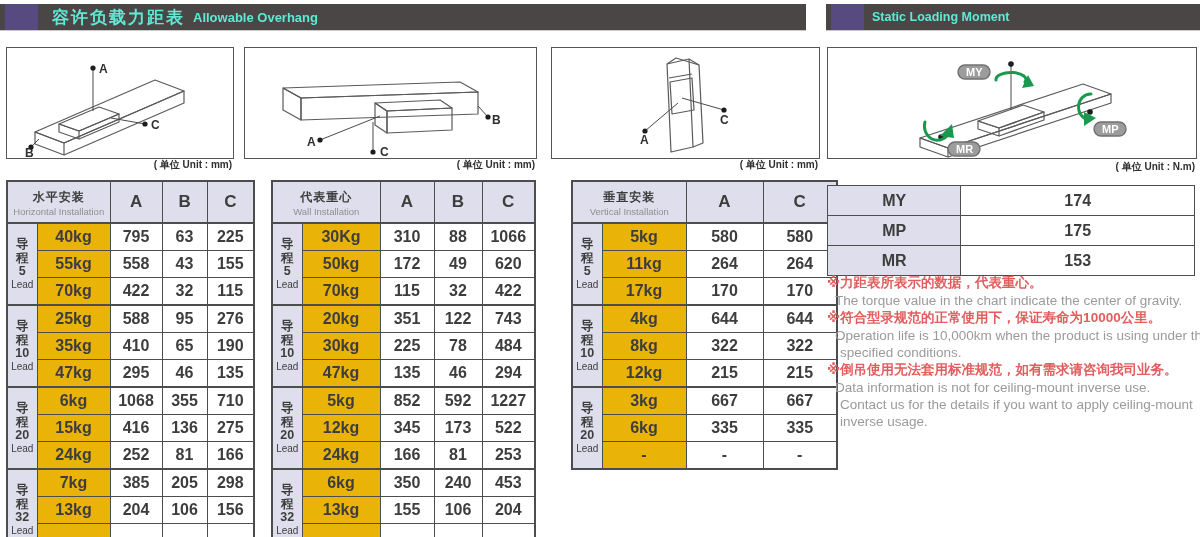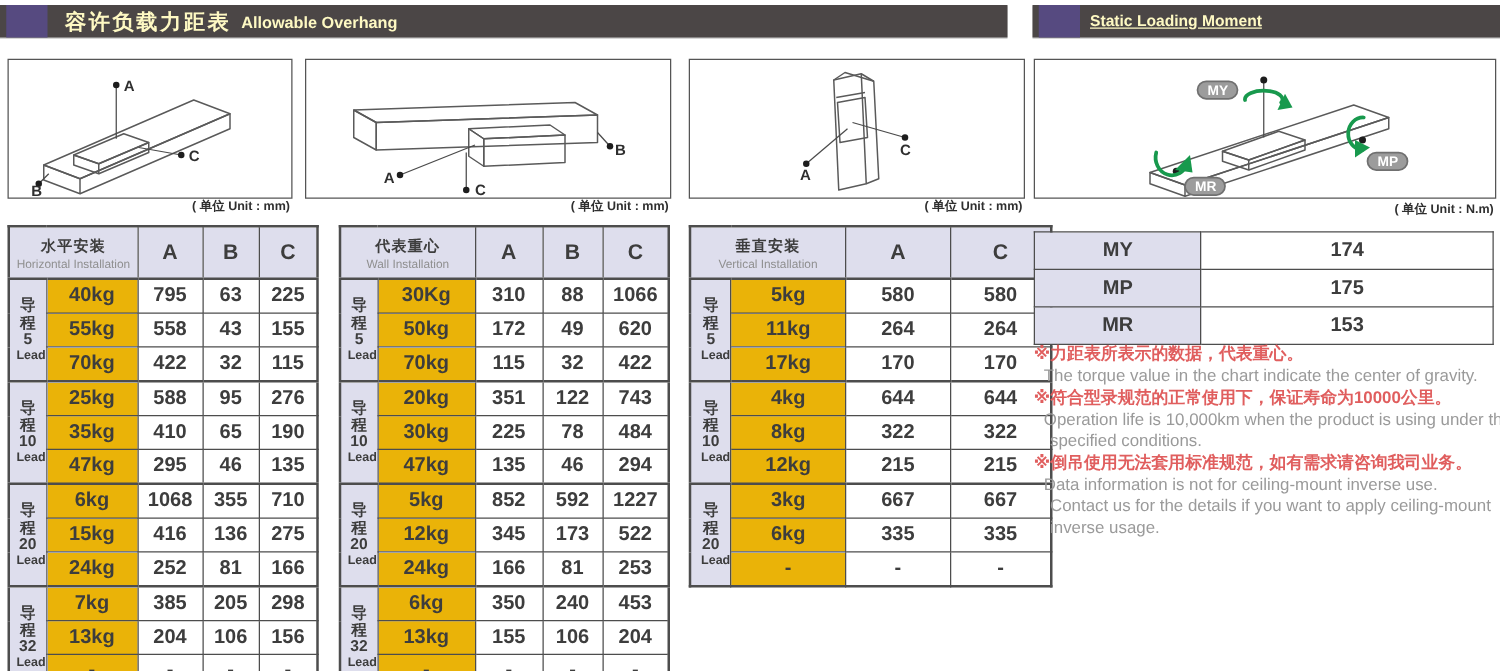--- a/index.html
+++ b/index.html
@@ -1,29 +1,29 @@
 <!DOCTYPE html>
 <html><head>
 <meta charset="utf-8">
 <style>
   html,body{margin:0;padding:0;}
   body{
     width:1200px;height:537px;position:relative;overflow:hidden;
     background:#ffffff;font-family:"Liberation Sans","DejaVu Sans",sans-serif;
   }
   
-  .hdr-bar{position:absolute;top:4px;height:26px;background:#4b4646;color:#fef9c3;
+  .hdr-bar{position:absolute;top:4px;height:26px;background:#4b4646;color:#5eead4;
     display:flex;align-items:center;box-shadow:0 1px 0 #c9c9c9;}
   .hdr-left{left:0;width:806px;}
   .hdr-right{left:826px;width:374px;}
   .hdr-sq{width:33px;height:26px;background:#564a80;margin-left:5px;flex:0 0 auto;}
   .hdr-zh{font-size:17px;font-weight:bold;letter-spacing:2px;margin-left:14px;white-space:nowrap;}
   .hdr-en{font-size:13px;font-weight:bold;margin-left:8px;white-space:nowrap;}
   .hdr-right .hdr-zh{margin-left:10px;letter-spacing:1px;}
-  .hdr-right .hdr-en{font-size:12.5px;text-decoration:underline;}
+  .hdr-right .hdr-en{font-size:12.5px;}
 
   
   .diag{position:absolute;top:47px;height:110px;border:1px solid #555;background:#fff;}
   #diag1{left:6px;width:226px;}
   #diag2{left:244px;width:291px;}
   #diag3{left:551px;width:267px;}
   #diag4{left:827px;width:368px;}
   .diag svg{display:block;}
 
   
@@ -31,33 +31,33 @@
     font-size:10px;font-weight:bold;color:#2f2f2f;white-space:nowrap;}
   #unit1{left:6px;width:226px;}
   #unit2{left:244px;width:291px;}
   #unit3{left:551px;width:267px;}
   #unit4{left:827px;width:368px;top:160px;}
 
   
   .tblhost{position:absolute;top:180px;}
   #tbl1{left:6px;width:249px;}
   #tbl2{left:271px;width:265px;}
-  #tbl3{left:551px;width:291px;}
+  #tbl3{left:571px;width:267px;}
   table.spec{border-collapse:collapse;width:100%;table-layout:fixed;border:2px solid #4d4d4d;}
   table.spec th,table.spec td{border:1px solid #4d4d4d;text-align:center;
     color:#3d3d3d;padding:0;overflow:hidden;}
   table.spec th{background:#dedeed;height:40px;}
   th.title .tzh{font-size:12px;font-weight:bold;line-height:18px;letter-spacing:1px;}
   th.title .ten{font-size:9.5px;font-weight:normal;color:#8f8f8f;line-height:11px;white-space:nowrap;}
   th.colh{font-size:17px;font-weight:600;color:#474747;}
   table.spec td{height:26px;font-size:16px;font-weight:600;}
   td.lead{background:#dedeed;font-weight:bold;}
   td.lead .ll{font-size:12.5px;line-height:13.5px;}
   td.lead .ln{font-size:12.5px;line-height:13.5px;}
-  td.lead .le{font-size:10px;line-height:11px;font-weight:700;text-align:right;}
+  td.lead .le{font-size:10px;line-height:11px;font-weight:400;}
   td.wt{background:#eab308;}
   tr.gstart td{border-top:2px solid #4d4d4d;}
 
   
   #tblm{position:absolute;left:827px;top:185px;width:368px;}
   table.mom{border-collapse:collapse;width:100%;table-layout:fixed;border:1.5px solid #4d4d4d;}
   table.mom td{border:1px solid #4d4d4d;height:27px;text-align:center;
     font-size:16px;font-weight:600;color:#3d3d3d;}
   table.mom td.key{background:#dedeed;font-weight:bold;}
 

